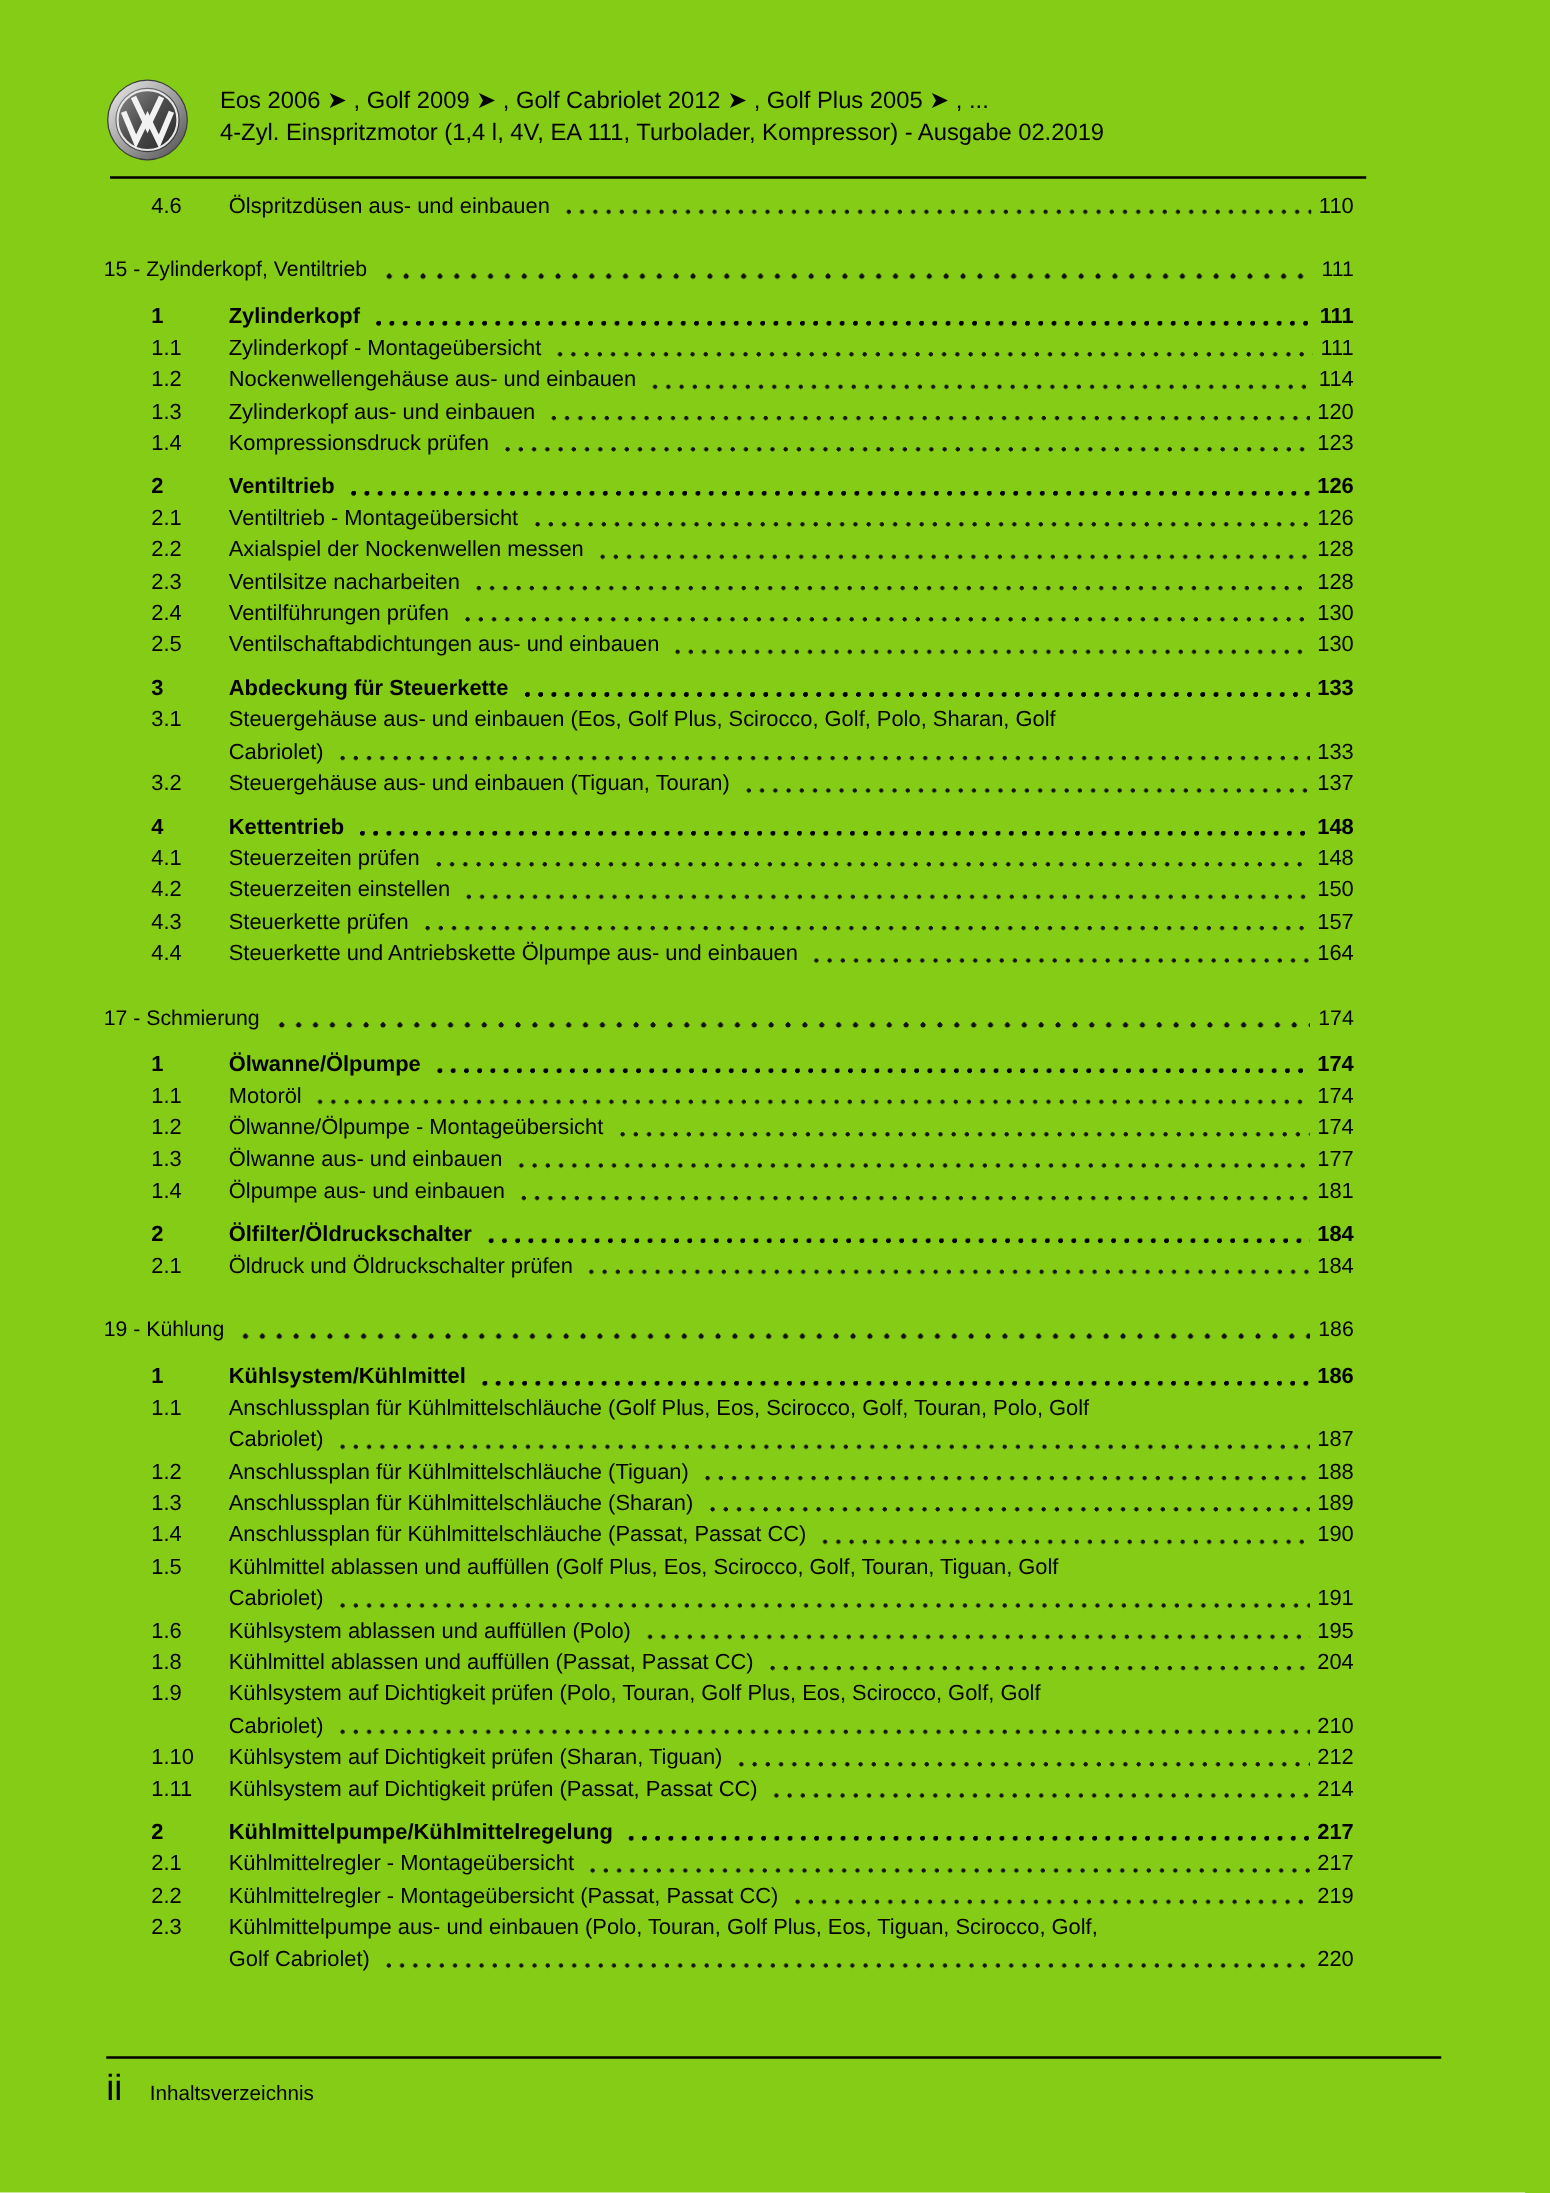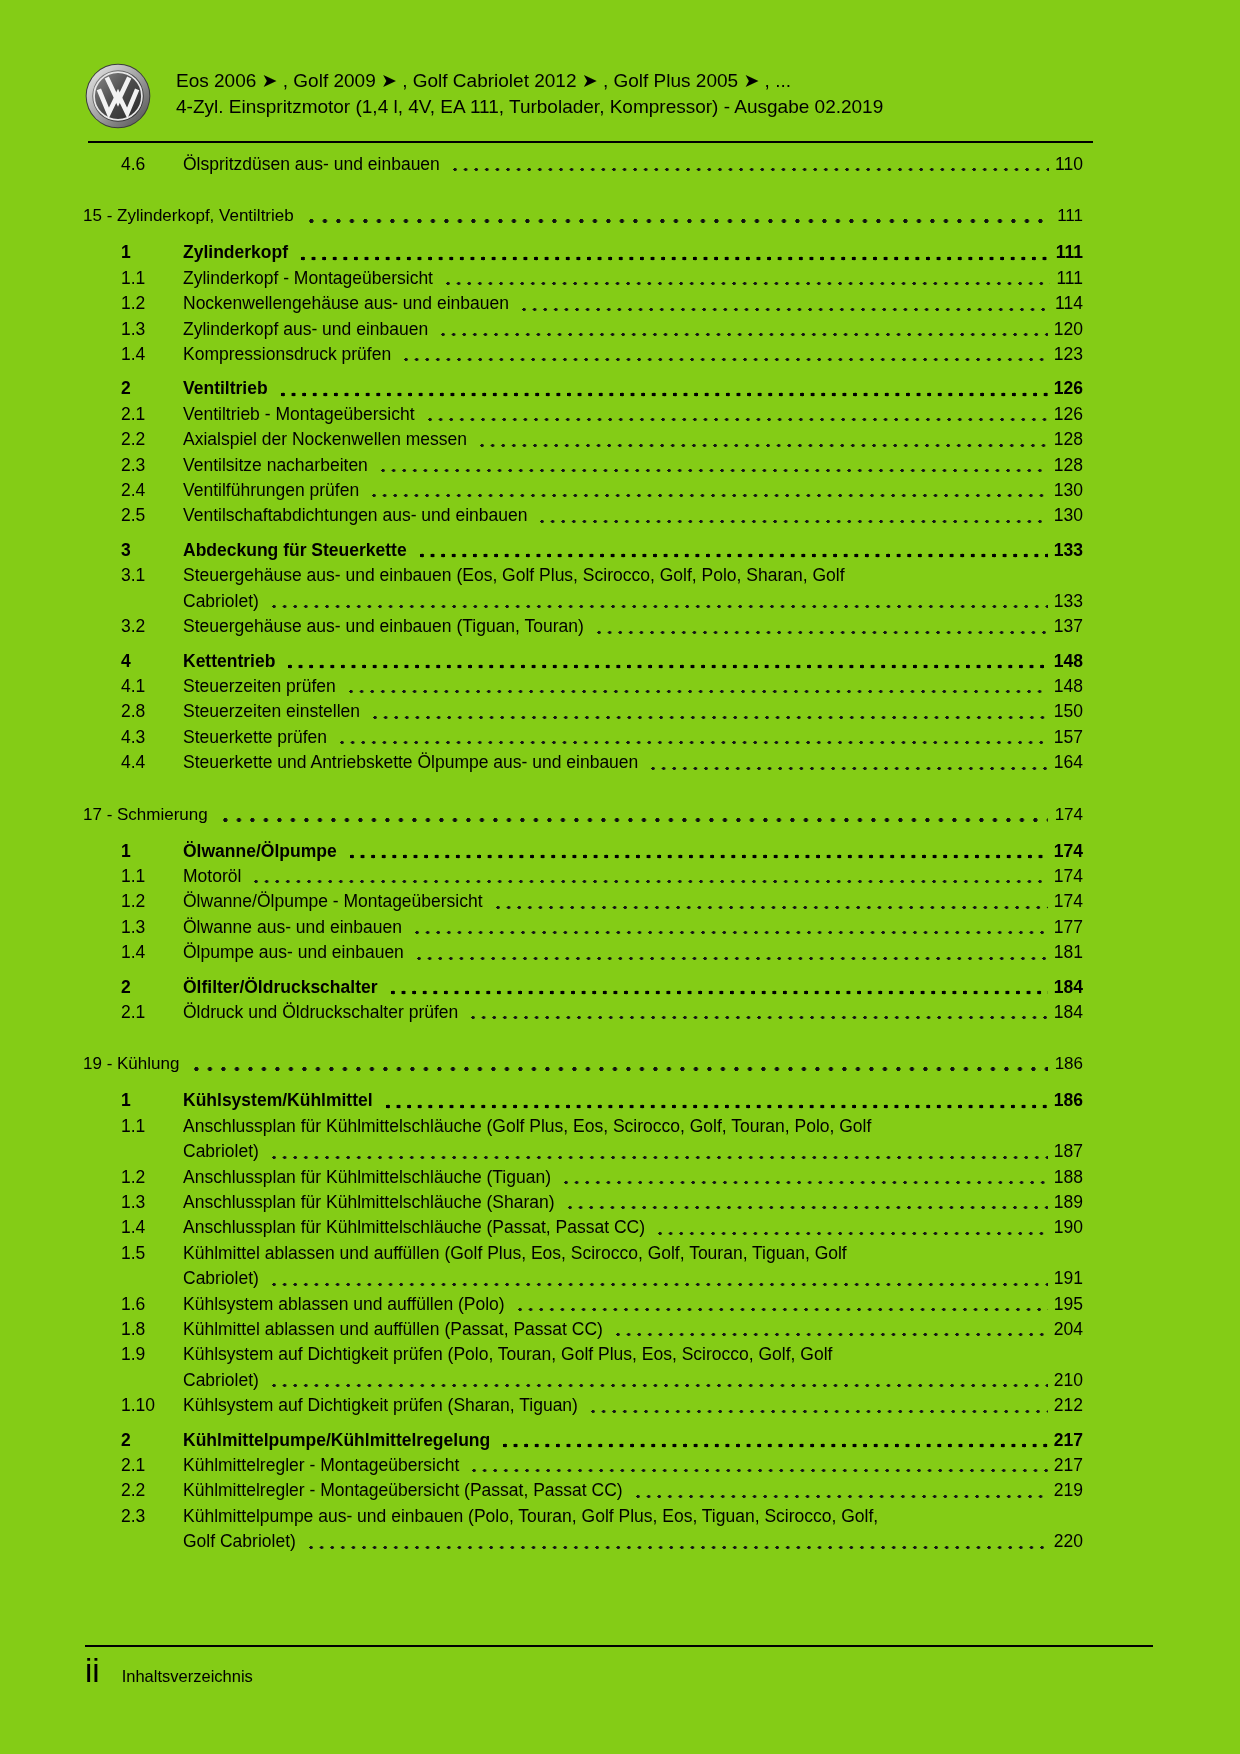--- a/index.html
+++ b/index.html
@@ -31,21 +31,21 @@
   .chapter{margin-top:24px;}
   .chead{display:flex;font-size:17px;line-height:30px;}
   .leader.big{background-size:13.5px 7px;margin:0 7px 0 11px;
     background-image:radial-gradient(circle at 2.4px 3px,#111 1.9px,rgba(0,0,0,0) 2.2px);
     background-position:left 4px bottom 6px;}
   .entries{margin-top:8px;}
 
   
   .ftr-rule{position:absolute;top:1645px;left:85px;width:1068px;height:2px;background:#000;}
   .ftr{position:absolute;top:1655px;left:85px;display:flex;align-items:baseline;}
-  .folio{font-size:33px;line-height:32px;}
+  .folio{font-size:29px;line-height:32px;}
   .ftr-label{font-size:16.5px;margin-left:22px;}
 </style>
 </head>
 <body>
 
 <div class="page">
 
   <div class="hdr">
     <div class="logo">
       <svg viewBox="0 0 100 100" width="66" height="68" aria-hidden="true">
@@ -249,21 +249,21 @@
             <span class="num">4.1</span>
             <span class="ebody">
               <div class="lline">
                 <span class="t">Steuerzeiten prüfen</span>
                 <span class="leader"></span>
                 <span class="pg">148</span>
               </div>
             </span>
           </div>
           <div class="entry">
-            <span class="num">2.8</span>
+            <span class="num">4.2</span>
             <span class="ebody">
               <div class="lline">
                 <span class="t">Steuerzeiten einstellen</span>
                 <span class="leader"></span>
                 <span class="pg">150</span>
               </div>
             </span>
           </div>
           <div class="entry">
             <span class="num">4.3</span>
@@ -469,20 +469,30 @@
           <div class="entry">
             <span class="num">1.10</span>
             <span class="ebody">
               <div class="lline">
                 <span class="t">Kühlsystem auf Dichtigkeit prüfen (Sharan, Tiguan)</span>
                 <span class="leader"></span>
                 <span class="pg">212</span>
               </div>
             </span>
           </div>
+          <div class="entry">
+            <span class="num">1.11</span>
+            <span class="ebody">
+              <div class="lline">
+                <span class="t">Kühlsystem auf Dichtigkeit prüfen (Passat, Passat CC)</span>
+                <span class="leader"></span>
+                <span class="pg">214</span>
+              </div>
+            </span>
+          </div>
           <div class="entry bold">
             <span class="num">2</span>
             <span class="ebody">
               <div class="lline">
                 <span class="t">Kühlmittelpumpe/Kühlmittelregelung</span>
                 <span class="leader"></span>
                 <span class="pg">217</span>
               </div>
             </span>
           </div>

